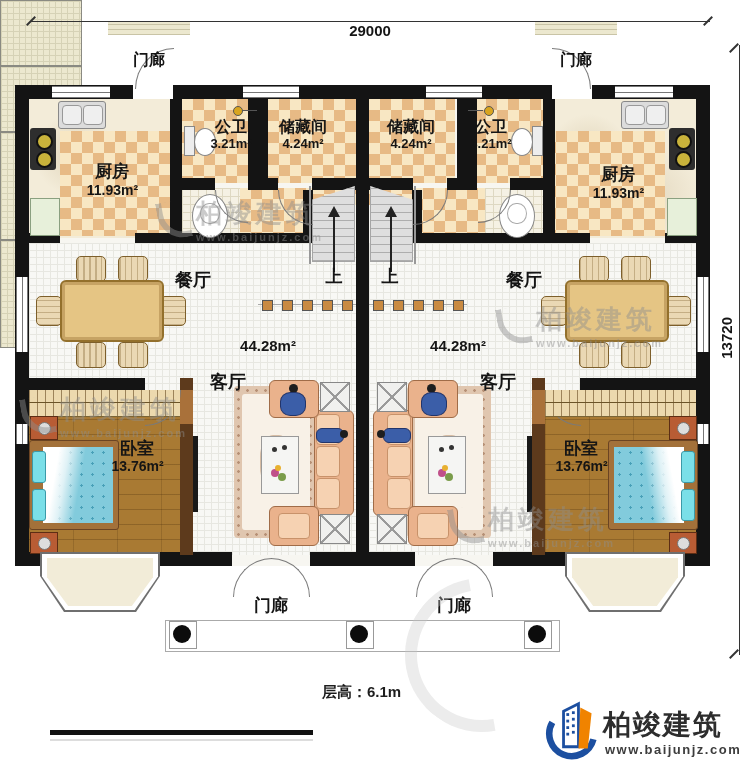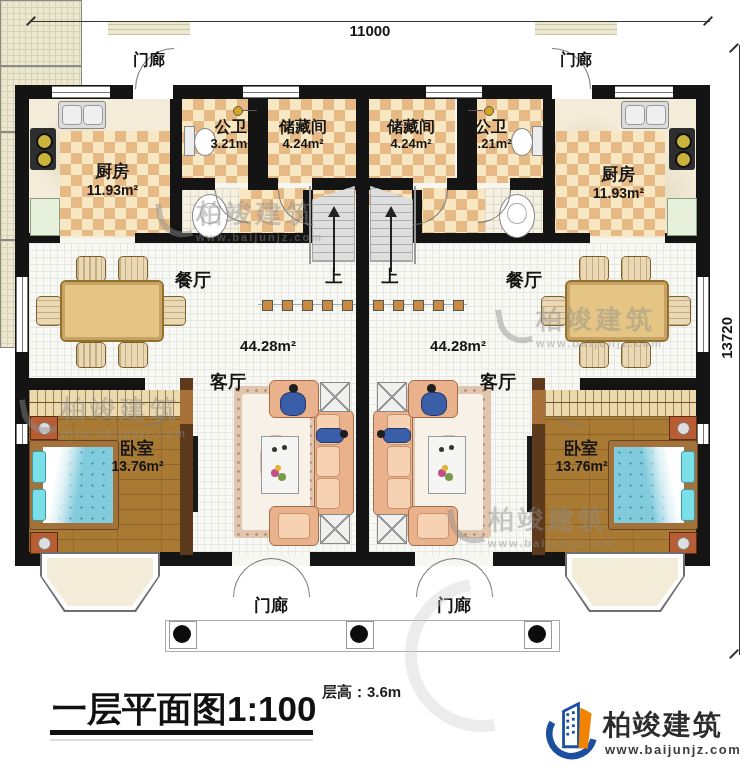--- a/index.html
+++ b/index.html
@@ -60,21 +60,21 @@
   .flower{position:absolute;border-radius:50%;}
 </style>
 </head>
 <body>
 
 <div id="canvas">
 
   <div class="dimline" style="left:30px;top:21px;width:680px;height:1px;"></div>
   <div class="tick" style="left:30px;top:15px;"></div>
   <div class="tick" style="left:707px;top:15px;"></div>
-  <div class="lbl" style="left:330px;top:23px;width:80px;font-size:15px;">11000</div>
+  <div class="lbl" style="left:330px;top:23px;width:80px;font-size:15px;">29000</div>
   <div class="dimline" style="left:739px;top:45px;width:1px;height:610px;"></div>
   <div class="tick" style="left:733px;top:42px;"></div>
   <div class="tick" style="left:733px;top:648px;"></div>
   <div class="lbl" style="left:692px;top:330px;width:70px;font-size:15px;transform:rotate(-90deg);">13720</div>
 
   <div class="porchfloor" style="left:108px;top:22px;width:82px;height:66px;"></div>
   <div class="eaves" style="left:108px;top:22px;width:82px;height:13px;"></div>
   <div class="porchfloor" style="left:535px;top:22px;width:82px;height:66px;"></div>
   <div class="eaves" style="left:535px;top:22px;width:82px;height:13px;"></div>
 
@@ -383,25 +383,24 @@
   </div>
   <div class="wm" style="left:450px;top:502px;">
     <div class="wmg"></div>
     <div>
         <div class="wmname">柏竣建筑</div>
          <div class="wmurl">www.baijunjz.com</div>
       </div>
   </div>
   <div class="wmarc" style="left:405px;top:578px;width:130px;height:130px;"></div>
 
-  <div style="position:absolute;left:52px;top:686px;font-size:35px;font-weight:bold;color:#111;white-space:nowrap;">一层平面图1:100</div>
   <div class="abs" style="left:50px;top:730px;width:263px;height:5px;background:#111;"></div>
   <div class="abs" style="left:50px;top:739px;width:263px;height:2px;background:#ddd;"></div>
   <div class="abs" style="left:322px;top:681px;font-size:15px;font-weight:600;color:#1d1d1d;line-height:22.5px;">
-    <div>层高：3.6m</div>
+    <div>层高：6.1m</div>
   </div>
   <div class="abs" style="left:543px;top:698px;width:200px;height:66px;">
     <svg width="56" height="62" viewBox="0 0 60 66" style="position:absolute;left:0;top:0;">
       <path d="M10 26 A 24 24 0 1 0 54 44" stroke="#1c4fa0" stroke-width="7" fill="none"></path>
       <polygon points="22,14 38,6 38,52 22,52" fill="#ffffff" stroke="#1c4fa0" stroke-width="3"></polygon>
       <polygon points="40,10 52,16 48,54 38,54" fill="#f08300"></polygon>
       <g fill="#1c4fa0">
         <rect x="25" y="16" width="3" height="3"></rect>
           <rect x="31" y="14" width="3" height="3"></rect>
         <rect x="25" y="23" width="3" height="3"></rect>

